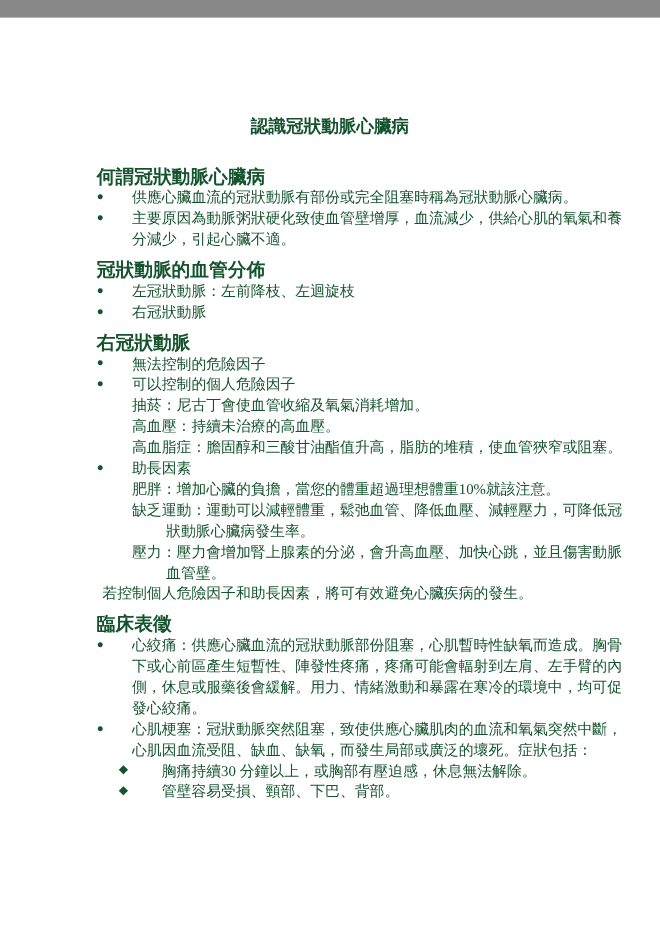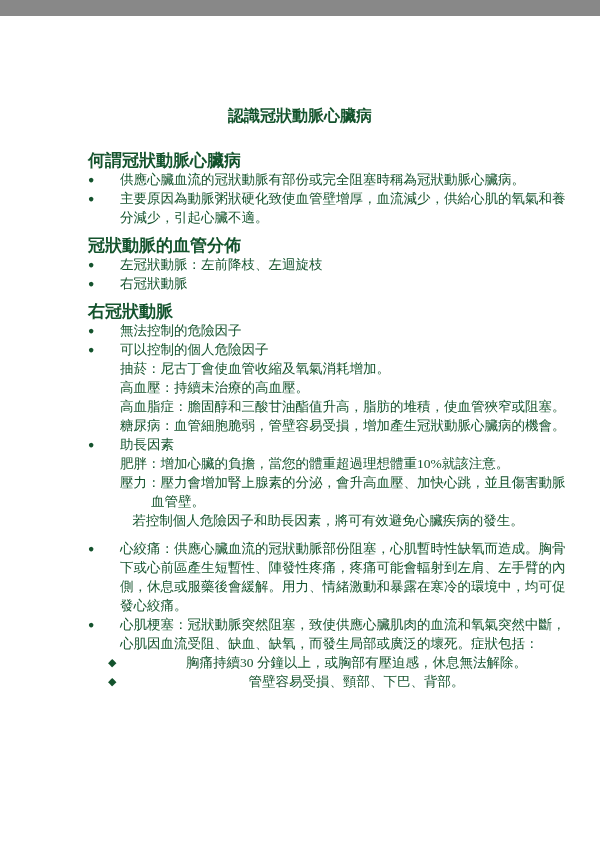--- a/index.html
+++ b/index.html
@@ -40,29 +40,29 @@
     line-height: 19px;
   }
   .bullet-text { width: 446px; }
   .detail-line { margin-left: 32px; width: 446px; }
   .formula-line { margin-left: 63px; width: 415px; }
   .hanging-para {
     margin-left: 63px;
     width: 415px;
     text-indent: -31px;
   }
-  .note-line { margin-left: 5px; width: 470px; text-align: center; }
+  .note-line { margin-left: 5px; width: 470px; }
   .diamond-row { display: flex; align-items: flex-start; margin-left: 20px; }
   .diamond-marker {
     flex: none;
     width: 39px;
     font-size: 11px;
     line-height: 19px;
   }
-  .diamond-text { width: 419px; text-align: center; }
+  .diamond-text { width: 419px; }
 </style>
 </head>
 <body>
 
 <div class="page">
 
   <h1 class="doc-title">認識冠狀動脈心臟病</h1>
 
   <div class="section">
     <h2 class="section-heading">何謂冠狀動脈心臟病</h2>
@@ -96,33 +96,34 @@
       <span class="bullet-text">無法控制的危險因子</span>
     </div>
 
     <div class="bullet-row">
       <span class="bullet-marker">●</span>
       <span class="bullet-text">可以控制的個人危險因子</span>
     </div>
     <div class="detail-line">抽菸：尼古丁會使血管收縮及氧氣消耗增加。</div>
     <div class="detail-line">高血壓：持續未治療的高血壓。</div>
     <div class="detail-line">高血脂症：膽固醇和三酸甘油酯值升高，脂肪的堆積，使血管狹窄或阻塞。</div>
-    <div class="detail-line">糖尿病：血管細胞脆弱，管壁容易受損，增加產生冠狀動脈心臟病的機會。</div>
 
     <div class="bullet-row">
       <span class="bullet-marker">●</span>
       <span class="bullet-text">助長因素</span>
     </div>
     <div class="detail-line">肥胖：增加心臟的負擔，當您的體重超過理想體重10%就該注意。</div>
+    <div class="hanging-para">缺乏運動：運動可以減輕體重，鬆弛血管、降低血壓、減輕壓力，可降低冠狀動脈心臟病發生率。</div>
     <div class="hanging-para">壓力：壓力會增加腎上腺素的分泌，會升高血壓、加快心跳，並且傷害動脈血管壁。</div>
 
     <div class="note-line">若控制個人危險因子和助長因素，將可有效避免心臟疾病的發生。</div>
   </div>
 
   <div class="section">
+    <h2 class="section-heading">臨床表徵</h2>
     <div class="bullet-row">
       <span class="bullet-marker">●</span>
       <span class="bullet-text">心絞痛：供應心臟血流的冠狀動脈部份阻塞，心肌暫時性缺氧而造成。胸骨下或心前區產生短暫性、陣發性疼痛，疼痛可能會輻射到左肩、左手臂的內側，休息或服藥後會緩解。用力、情緒激動和暴露在寒冷的環境中，均可促發心絞痛。</span>
     </div>
     <div class="bullet-row">
       <span class="bullet-marker">●</span>
       <span class="bullet-text">心肌梗塞：冠狀動脈突然阻塞，致使供應心臟肌肉的血流和氧氣突然中斷，心肌因血流受阻、缺血、缺氧，而發生局部或廣泛的壞死。症狀包括：</span>
     </div>
     <div class="diamond-row">
       <span class="diamond-marker">◆</span>

